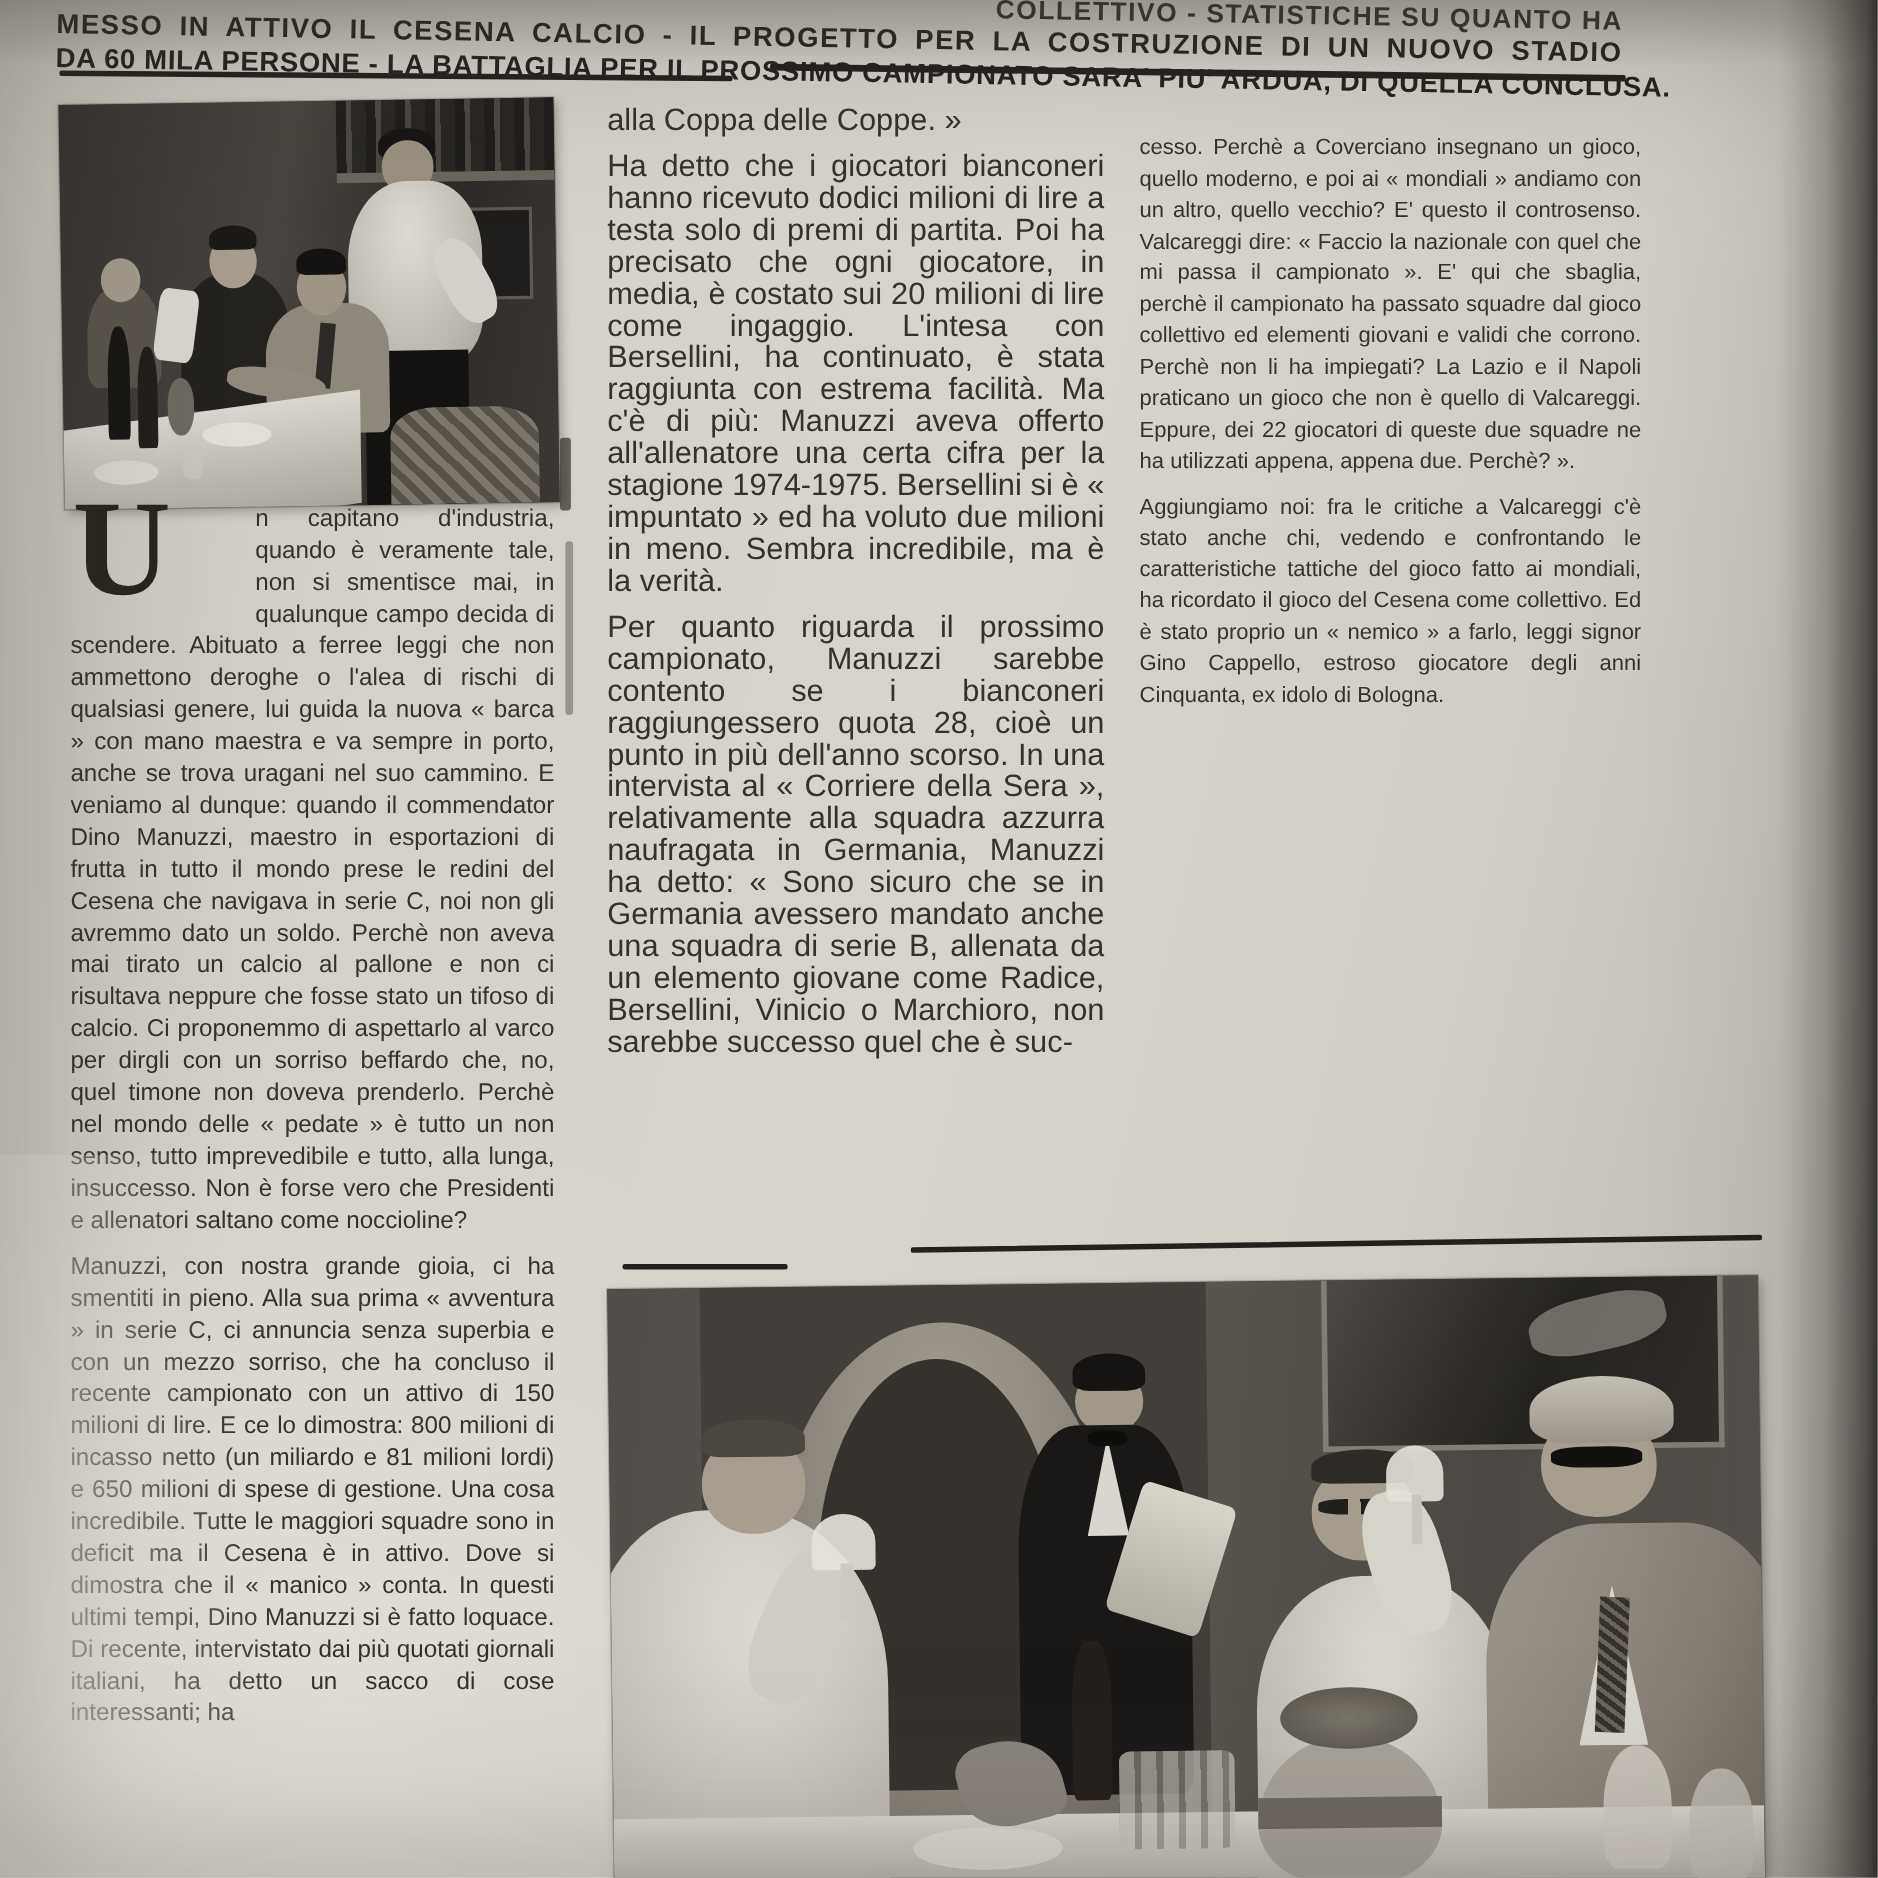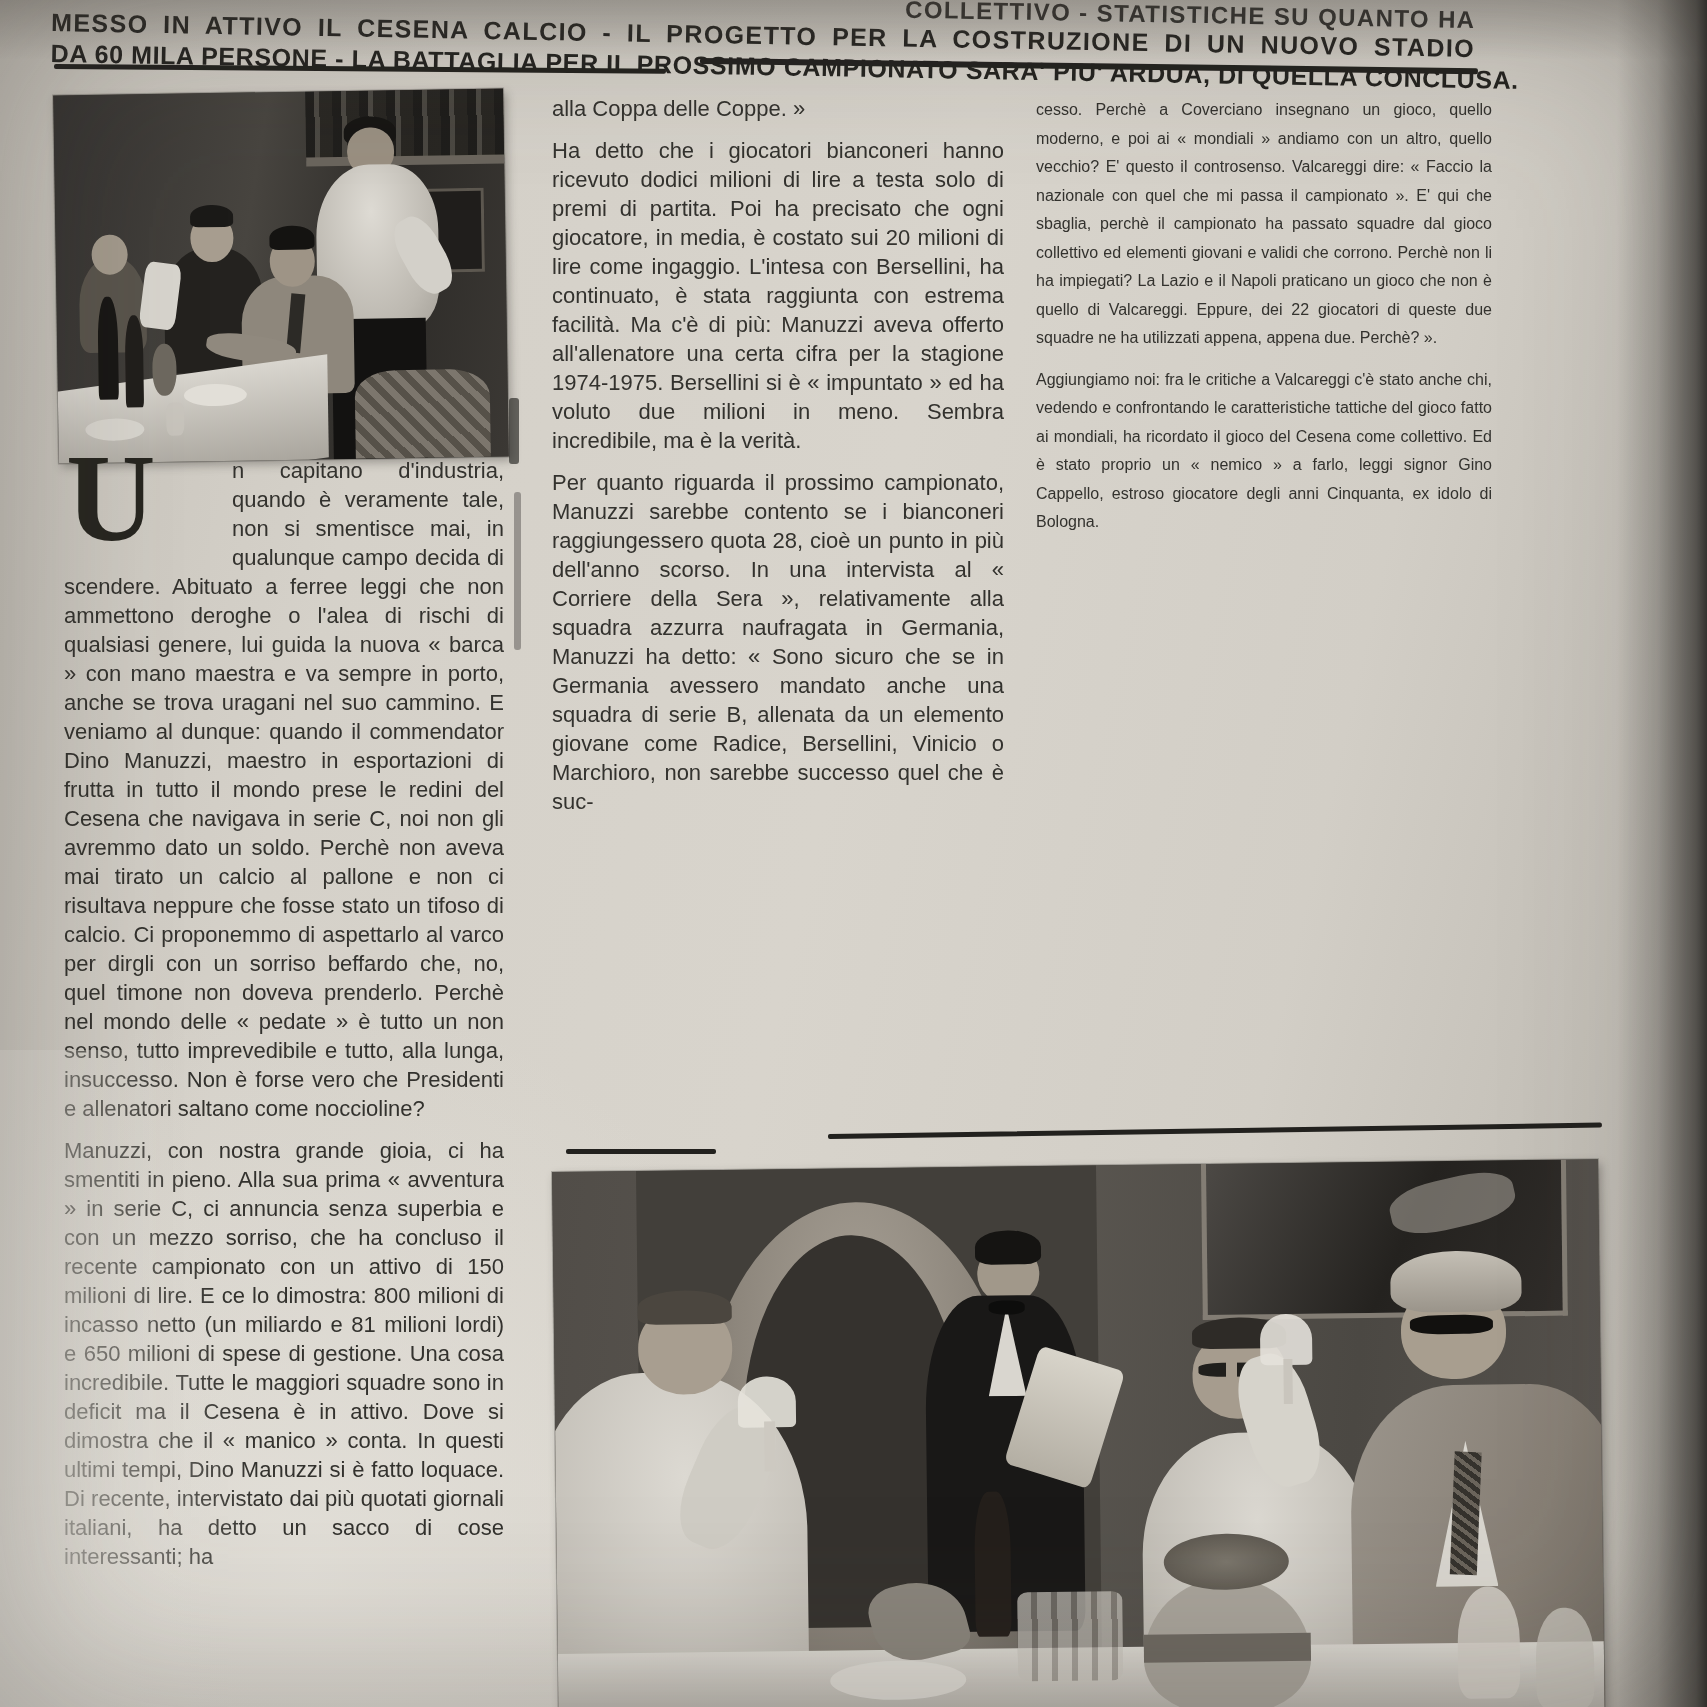--- a/index.html
+++ b/index.html
@@ -16,22 +16,22 @@
     font-weight:700;color:#23221f;letter-spacing:1.4px;line-height:27px;}
   #kicker .kl{white-space:nowrap;overflow:visible;}
   .k0{font-size:24px;text-align:right;opacity:.92;}
   .k1{font-size:25px;margin-top:2px;text-align:justify;text-align-last:justify;white-space:normal;}
   .k2{font-size:25px;margin-top:4px;letter-spacing:.6px;text-align:justify;text-align-last:justify;white-space:normal;}
   .rule{position:absolute;background:#22211e;border-radius:2px;transform-origin:0 50%;}
   
   .col{position:absolute;text-align:justify;color:#33322e;overflow:hidden;}
   .col p{margin:0 0 13px 0;}
   #col-left{left:64px;top:456px;width:440px;height:1251px;font-size:22px;line-height:29px;}
-  #col-mid{left:552px;top:94px;width:452px;height:1062px;font-size:22px;line-height:29px;}
-  #col-right{left:1036px;top:96px;width:456px;height:980px;font-size:16px;line-height:28.5px;}
+  #col-mid{left:552px;top:94px;width:452px;height:1062px;font-size:28px;line-height:29px;}
+  #col-right{left:1036px;top:120px;width:456px;height:980px;font-size:20px;line-height:28.5px;}
   .dropcap{float:left;width:168px;height:94px;font-family:"Liberation Serif", serif;font-weight:700;
     font-size:124px;line-height:86px;color:#26251f;text-indent:2px;}
   
   .photo{position:absolute;overflow:hidden;background:#45423d;box-shadow:0 0 0 1px rgba(40,38,34,.25), 3px 4px 10px rgba(50,47,42,.35);}
   .photo .sh{position:absolute;}
   
   #vignette{position:absolute;inset:0;pointer-events:none;
     box-shadow:inset 0 0 190px rgba(62,58,52,.38);}
   #edge-right{position:absolute;top:0;right:0;width:90px;height:1707px;pointer-events:none;
     background:linear-gradient(to right, rgba(40,38,35,0) 0%, rgba(40,38,35,.22) 45%, rgba(26,25,23,.62) 88%, rgba(15,14,13,.8) 100%);}

